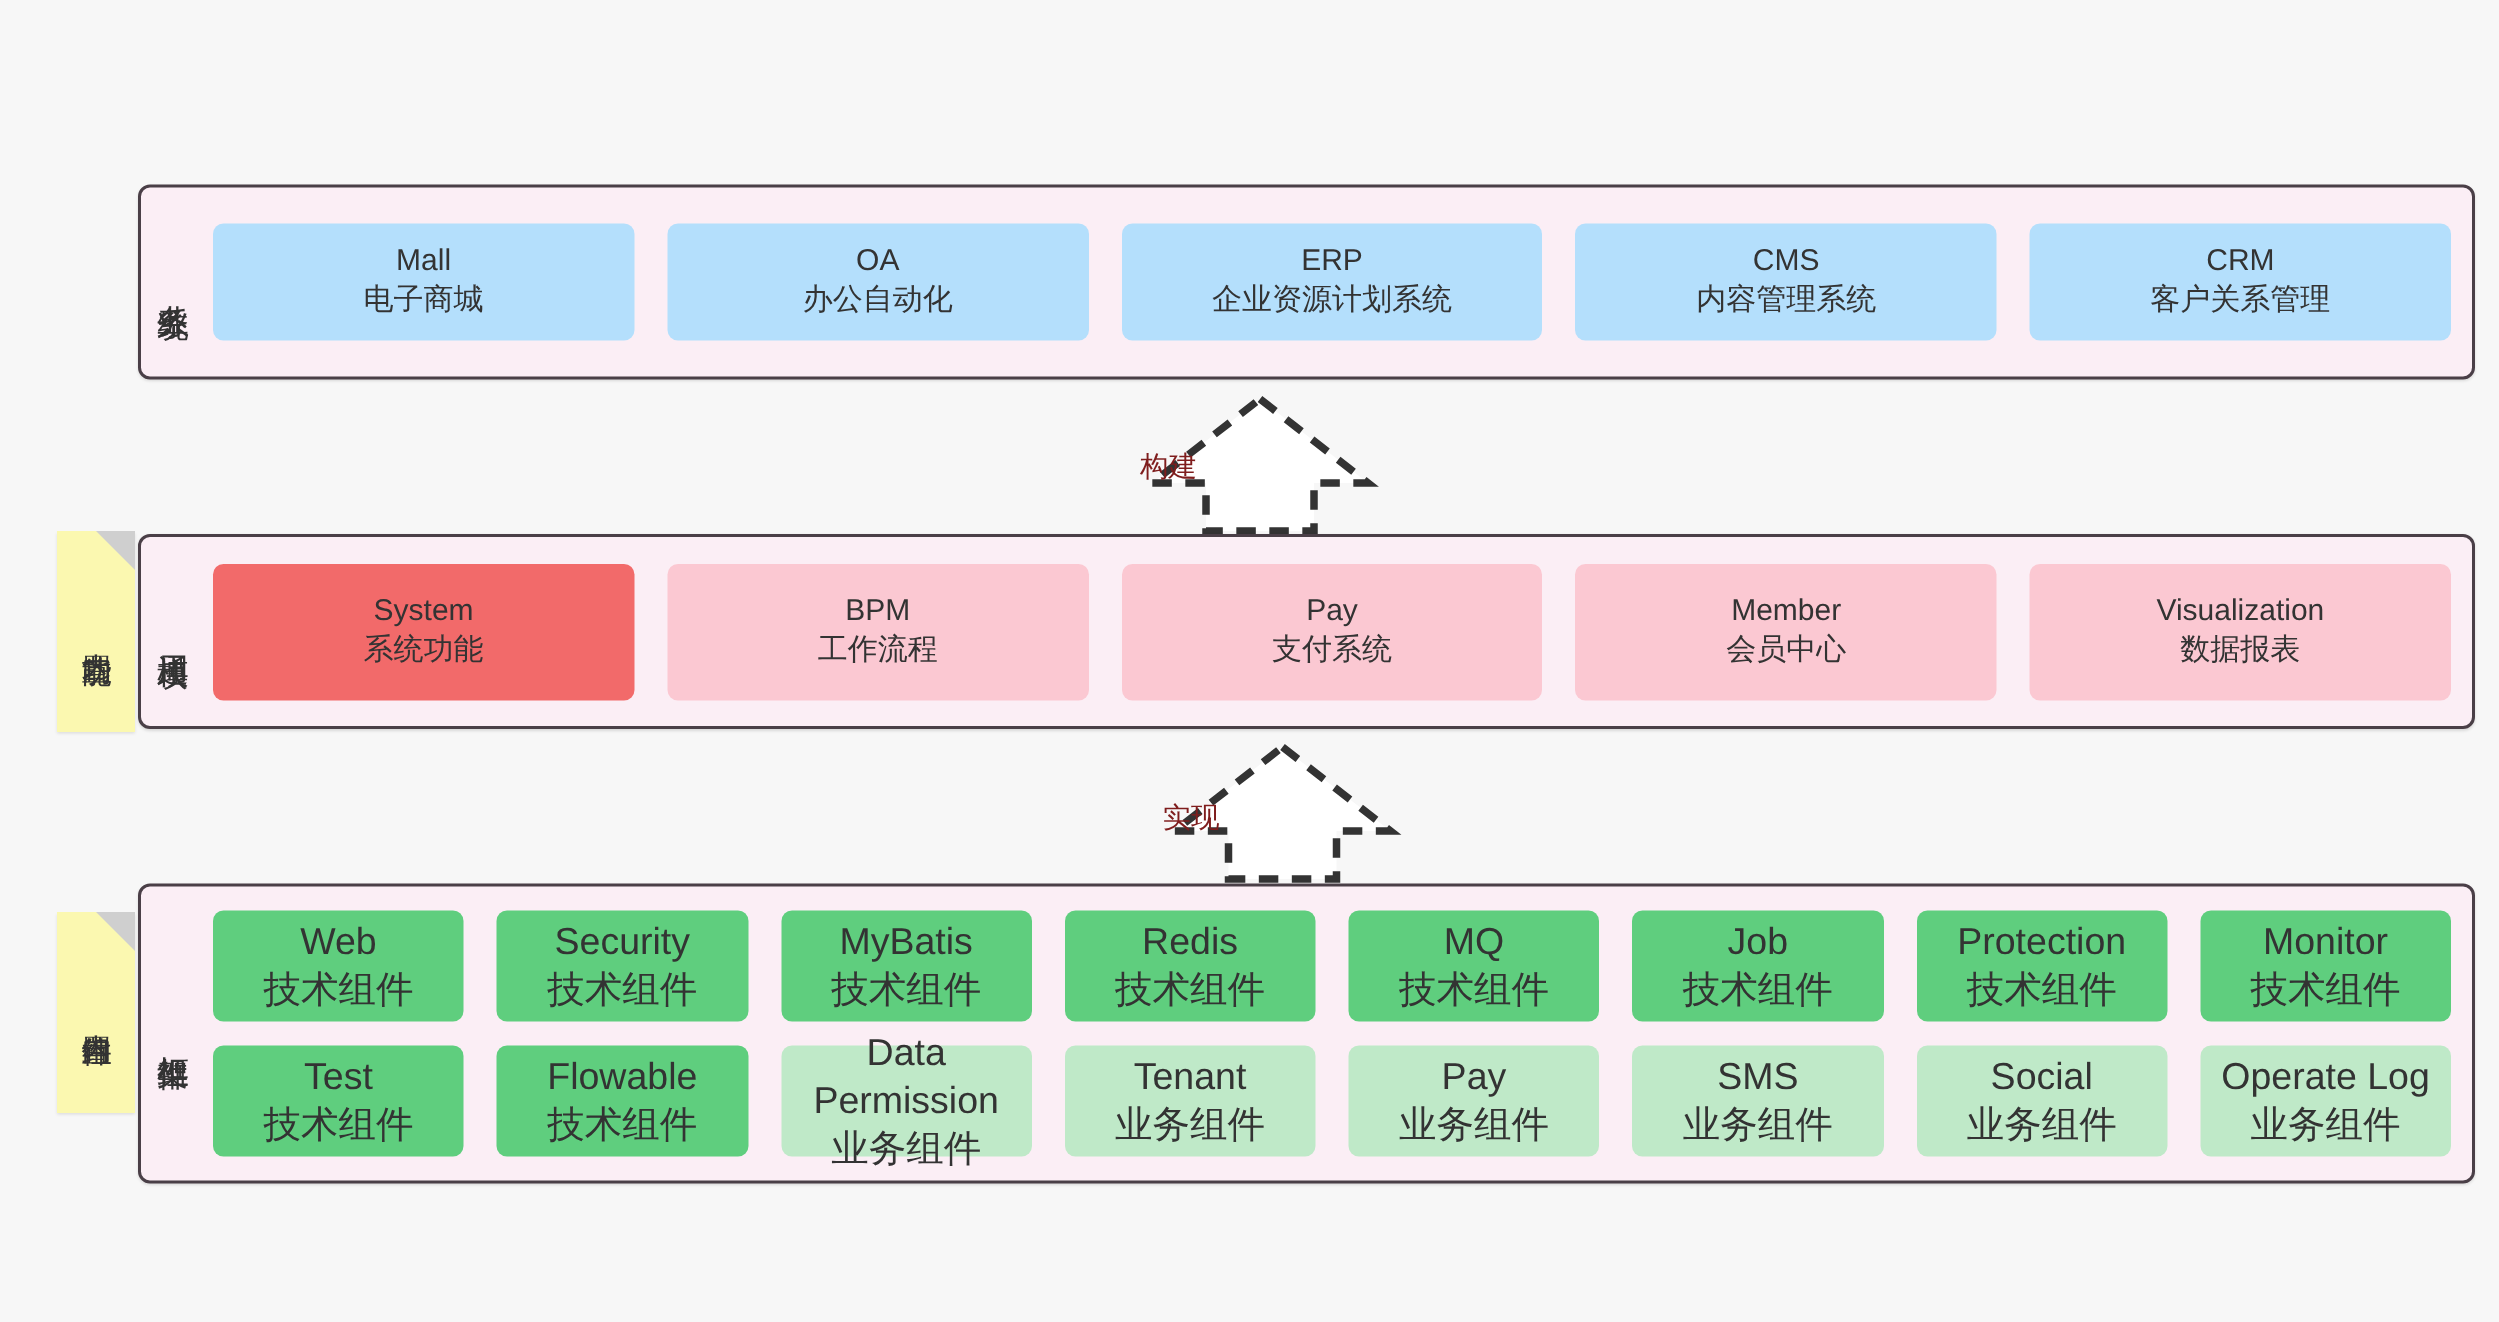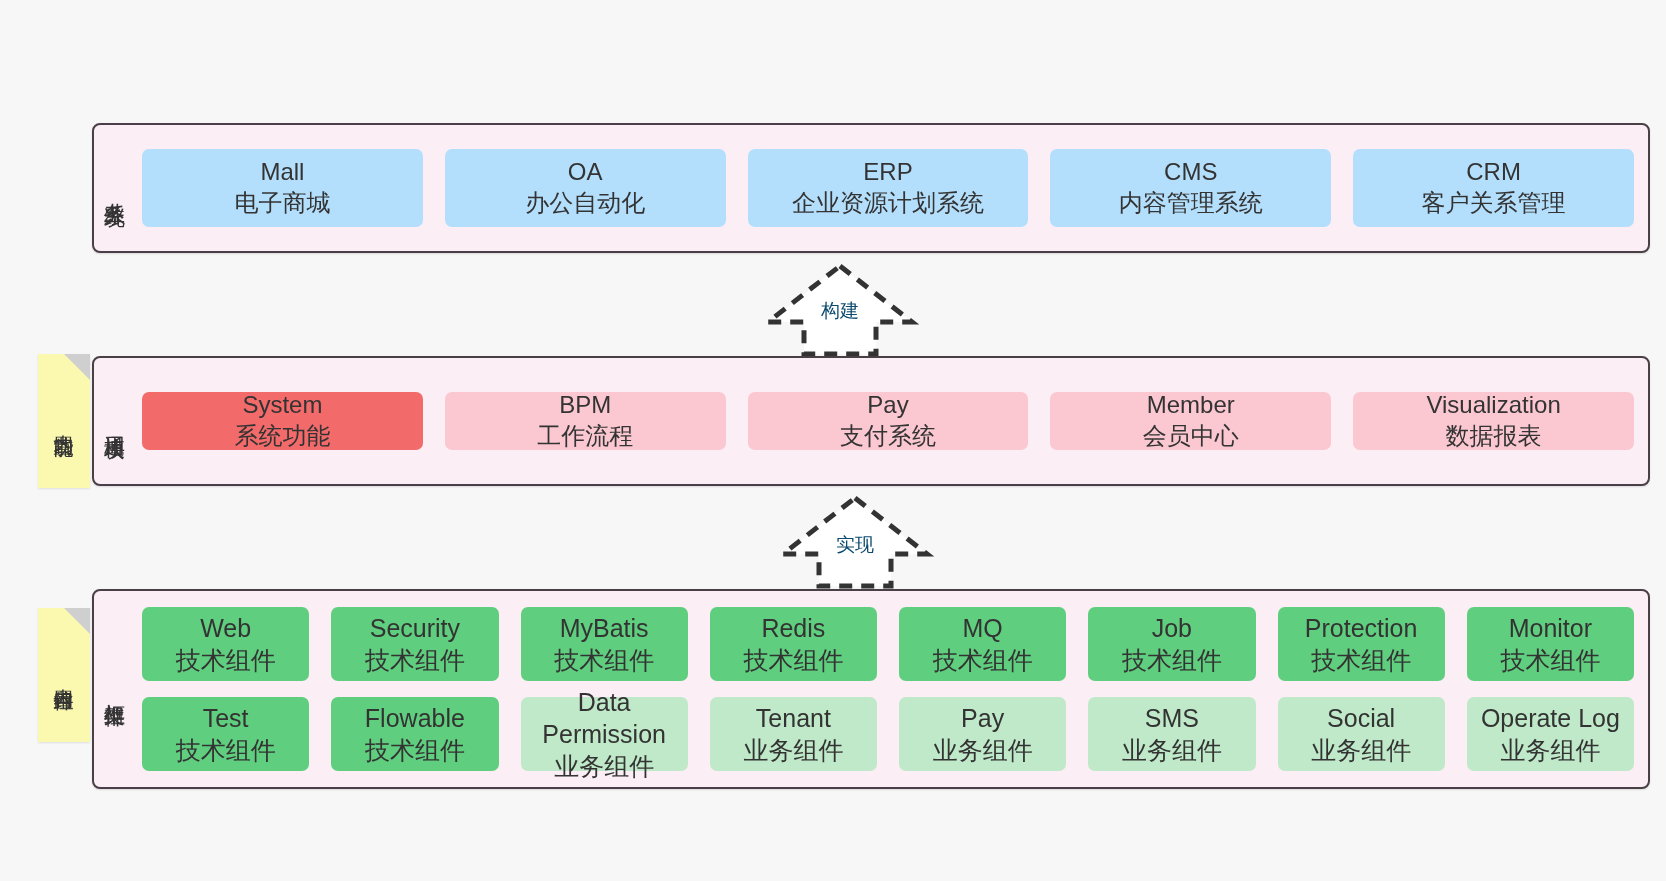--- a/index.html
+++ b/index.html
@@ -63,41 +63,41 @@
   
   .card {
     flex: 1 1 0;
     box-sizing: border-box;
     border-radius: 7px;
     display: flex;
     flex-direction: column;
     align-items: center;
     justify-content: center;
     text-align: center;
-    font-size: 24px;
+    font-size: 20px;
     line-height: 1.28;
     color: #333333;
     padding: 6px 4px;
   }
   .card .en { display: block; }
   .card .cn { display: block; }
 
   .card.blue        { background: #b4dffc; }
   .card.red         { background: #f26a6a; }
   .card.pink        { background: #fbc8d2; }
   .card.green       { background: #5fce7e; }
   .card.green-light { background: #bfe9c8; }
 
   
   #layer-business { left: 92px; top: 123px; width: 1558px; height: 130px; }
   #layer-business .card { height: 78px; }
 
   
   #layer-common { left: 92px; top: 356px; width: 1558px; height: 130px; }
-  #layer-common .card { height: 58px; }
+  #layer-common .card { height: 91px; }
 
   
   #layer-framework { left: 92px; top: 589px; width: 1558px; height: 200px; }
   #layer-framework .layer-body { gap: 16px; padding: 12px 14px 12px 8px; }
   #layer-framework .card { height: 74px; font-size: 25px; }
 
   
   .sticky {
     position: absolute;
     box-sizing: border-box;
@@ -134,23 +134,23 @@
     height: 100px;
   }
   #arrow-build  { left: 760px; top: 258px; }
   #arrow-impl   { left: 775px; top: 490px; }
   .arrow-group svg { display: block; width: 160px; height: 100px; }
   .arrow-label {
     position: absolute;
     left: 0;
     right: 0;
     top: 40px;
-    text-align: center;
+    text-align: left;
     font-size: 19px;
-    color: #0c4a6e;
+    color: #7f1d1d;
     pointer-events: none;
   }
   #arrow-impl .arrow-label { top: 42px; }
 </style>
 </head>
 <body>
 
 <div id="stage">
 
   <div class="layer" id="layer-business">

